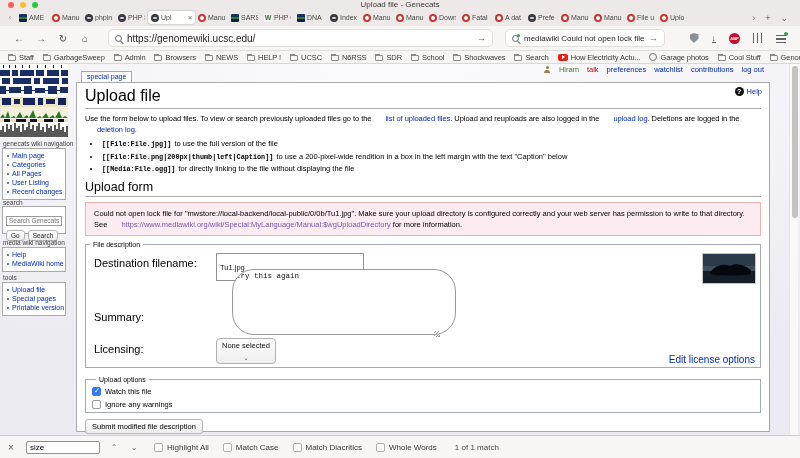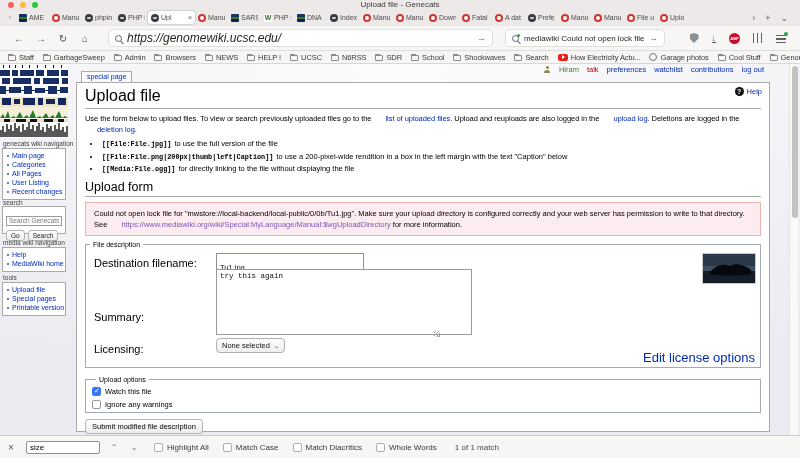--- a/index.html
+++ b/index.html
@@ -22,21 +22,21 @@
   .ic-genome { background:linear-gradient(180deg,#17305f 0 34%,#2e7d32 34% 64%,#101f4e 64% 100%); border-radius:1px; }
   .ic-mediawiki { width:8px; height:8px; border:2px solid #cf3630; border-radius:50%; background:#fff; }
   .ic-php { background:#3b3a42; border-radius:50%; position:relative; }
   .ic-php::after{ content:""; position:absolute; left:2px; top:3px; width:4px; height:2px; background:#cfcfd6; border-radius:1px; }
   .ic-w3 { background:#fff; border-radius:1px; color:#2d6a2d; font-weight:bold; font-size:7px; line-height:8px; text-align:center; }
   .tabctrl { margin-left:auto; display:flex; gap:10px; font-size:9px; color:#5f5d5c; padding-right:8px; }
 
   .toolbar { position:absolute; left:0; top:26px; width:800px; height:25px; background:#f8f6f5; border-bottom:1px solid #e1dddc; display:flex; align-items:center; padding:0 8px; }
   .navic { width:22px; text-align:center; font-size:10px; color:#4d4b4a; flex:none; }
   .urlbar { margin-left:12px; width:385px; height:18px; background:#fff; border:1px solid #e2deda; border-radius:5px; display:flex; align-items:center; padding:0 6px; gap:5px; }
-  .urltext { font-size:12px; color:#262423; flex:1; white-space:nowrap; overflow:hidden;font-style:italic; }
+  .urltext { font-size:10px; color:#262423; flex:1; white-space:nowrap; overflow:hidden; }
   .goarrow { font-size:9px; color:#6b6966; }
   .mag { width:7px; height:7px; border:1px solid #5f6368; border-radius:50%; position:relative; flex:none; }
   .mag::after { content:""; position:absolute; right:-3px; bottom:-2px; width:4px; height:1px; background:#5f6368; transform:rotate(45deg); }
   .mag.badged::before { content:""; position:absolute; right:-2px; top:-2px; width:3px; height:3px; border-radius:50%; background:#2aa052; }
   .searchbar { margin-left:12px; width:160px; height:18px; background:#fff; border:1px solid #e2deda; border-radius:5px; display:flex; align-items:center; padding:0 6px; gap:5px; }
   .searchtext { font-size:8px; color:#262423; flex:1; white-space:nowrap; overflow:hidden; }
   .extrow { margin-left:auto; display:flex; align-items:center; gap:13px; padding-right:6px; }
   .shield { width:9px; height:10px; background:#8b9094; clip-path:polygon(50% 0,100% 14%,100% 55%,50% 100%,0 55%,0 14%); }
   .dl { font-size:9px; color:#55595d; border-bottom:1.5px solid #55595d; line-height:8px; }
   .abp { width:11px; height:11px; background:#c70d2c; border-radius:50%; color:#fff; font-size:4px; font-weight:bold; text-align:center; line-height:11px; }
@@ -95,24 +95,24 @@
   .errorbox a { color:#7b56b8; word-break:break-all; }
 
   fieldset { border:1px solid #a3a9ba; position:relative; }
   legend { font-size:7px; padding:0 3px; margin-left:4px; }
   .fs1 { margin-top:5px; height:127px; }
   .fs2 { margin-top:8px; height:37px; padding:4px 0 0 6px; }
   .flabel { position:absolute; font-size:11px; }
   .finput { position:absolute; height:28px; border:1px solid #919191; font-size:7.5px; padding:0 3px; font-family:"Liberation Sans",sans-serif; color:#111; background:#fff; }
   .ftextarea { position:absolute; border:1px solid #999; font-family:"Liberation Mono","DejaVu Sans Mono",monospace; font-size:7.5px; padding:2px 3px; resize:none; color:#111; background:#fff; line-height:9px; }
   .grip { position:absolute; left:348px; top:83px; width:6px; height:6px; background:repeating-linear-gradient(135deg,transparent 0 1px,#999 1px 2px); }
-  .selbtn { position:absolute; left:130px; top:90px; border:1px solid #b0b0b0; border-radius:4px; background:linear-gradient(#fdfdfd,#eee); font-size:7.5px; padding:2px 5px; display:flex; gap:4px; align-items:center; color:#111; }
+  .selbtn { position:absolute; left:130px; top:90px; border:1px solid #b0b0b0; border-radius:4px; background:linear-gradient(#fdfdfd,#eee); font-size:7.5px; padding:2px 5px; display:flex; gap:4px; align-items:center; color:#111;flex-direction:column; }
   .selbtn .car { font-size:6px; color:#444; }
   .thumb { position:absolute; right:4px; top:5px; width:54px; height:31px; border:1px solid #c8c8c8; overflow:hidden; }
-  .editlic { position:absolute; right:5px; bottom:2px; font-size:13px;margin-top:36px; }
+  .editlic { position:absolute; right:5px; bottom:2px; font-size:10px;margin-top:36px; }
   .optrow { display:flex; align-items:center; gap:4px; margin-bottom:4px; font-size:7.5px; }
   .cb { width:9px; height:9px; border:1px solid #9a9a9a; border-radius:2px; background:#fff; flex:none; }
   .cb.on { background:#3478f6; border-color:#3478f6; position:relative; }
   .cb.on::after { content:"✓"; position:absolute; left:1px; top:-1px; color:#fff; font-size:7px; }
   .submitbtn { margin-top:6px; font-size:7.5px; padding:2px 6px; border:1px solid #b5b5b5; border-radius:3px; background:linear-gradient(#fff,#ececec); font-family:"Liberation Sans",sans-serif; }
 
   .sbtrack { position:absolute; right:2px; top:0; width:9px; height:371px; background:#faf9f8; border-left:1px solid #e7e5e3; }
   .sbthumb { position:absolute; left:1.5px; top:2px; width:6px; height:152px; background:#c5c3c1; border-radius:3px; }
 
   
@@ -441,21 +441,21 @@
     </ul>
 
     <h2 class="ue">Upload form</h2>
 
     <div class="errorbox"><span>Could not open lock file for "mwstore://local-backend/local-public/0/0b/Tu1.jpg". Make sure your upload directory is configured correctly and your web server has permission to write to that directory. See </span><a>https://www.mediawiki.org/wiki/Special:MyLanguage/Manual:$wgUploadDirectory</a><span> for more information.</span></div>
 
     <fieldset class="fs1">
       <legend>File description</legend>
       <span class="flabel" style="left:8px; top:9px;">Destination filename:</span>
       <input class="finput" style="left: 130px; top: 5px; width: 148px;" value="Tu1.jpg">
-      <textarea class="ftextarea" style="left: 130px; top: 21px; width: 256px; height: 66px;">try this again</textarea>
+      <textarea class="ftextarea" style="left: 146px; top: 21px; width: 224px; height: 66px; border-radius: 22px;">try this again</textarea>
       <span class="grip"></span>
       <span class="flabel" style="left:8px; top:63px;">Summary:</span>
       <span class="flabel" style="left:8px; top:95px;">Licensing:</span>
       <div class="selbtn">
         <span>None selected</span>
         <span class="car">⌄</span>
       </div>
       <div class="thumb">
         <svg width="54" height="31" viewBox="0 0 54 31" xmlns="http://www.w3.org/2000/svg">
           <rect x="0" y="0" width="54" height="16" fill="#2b3a49"></rect>

